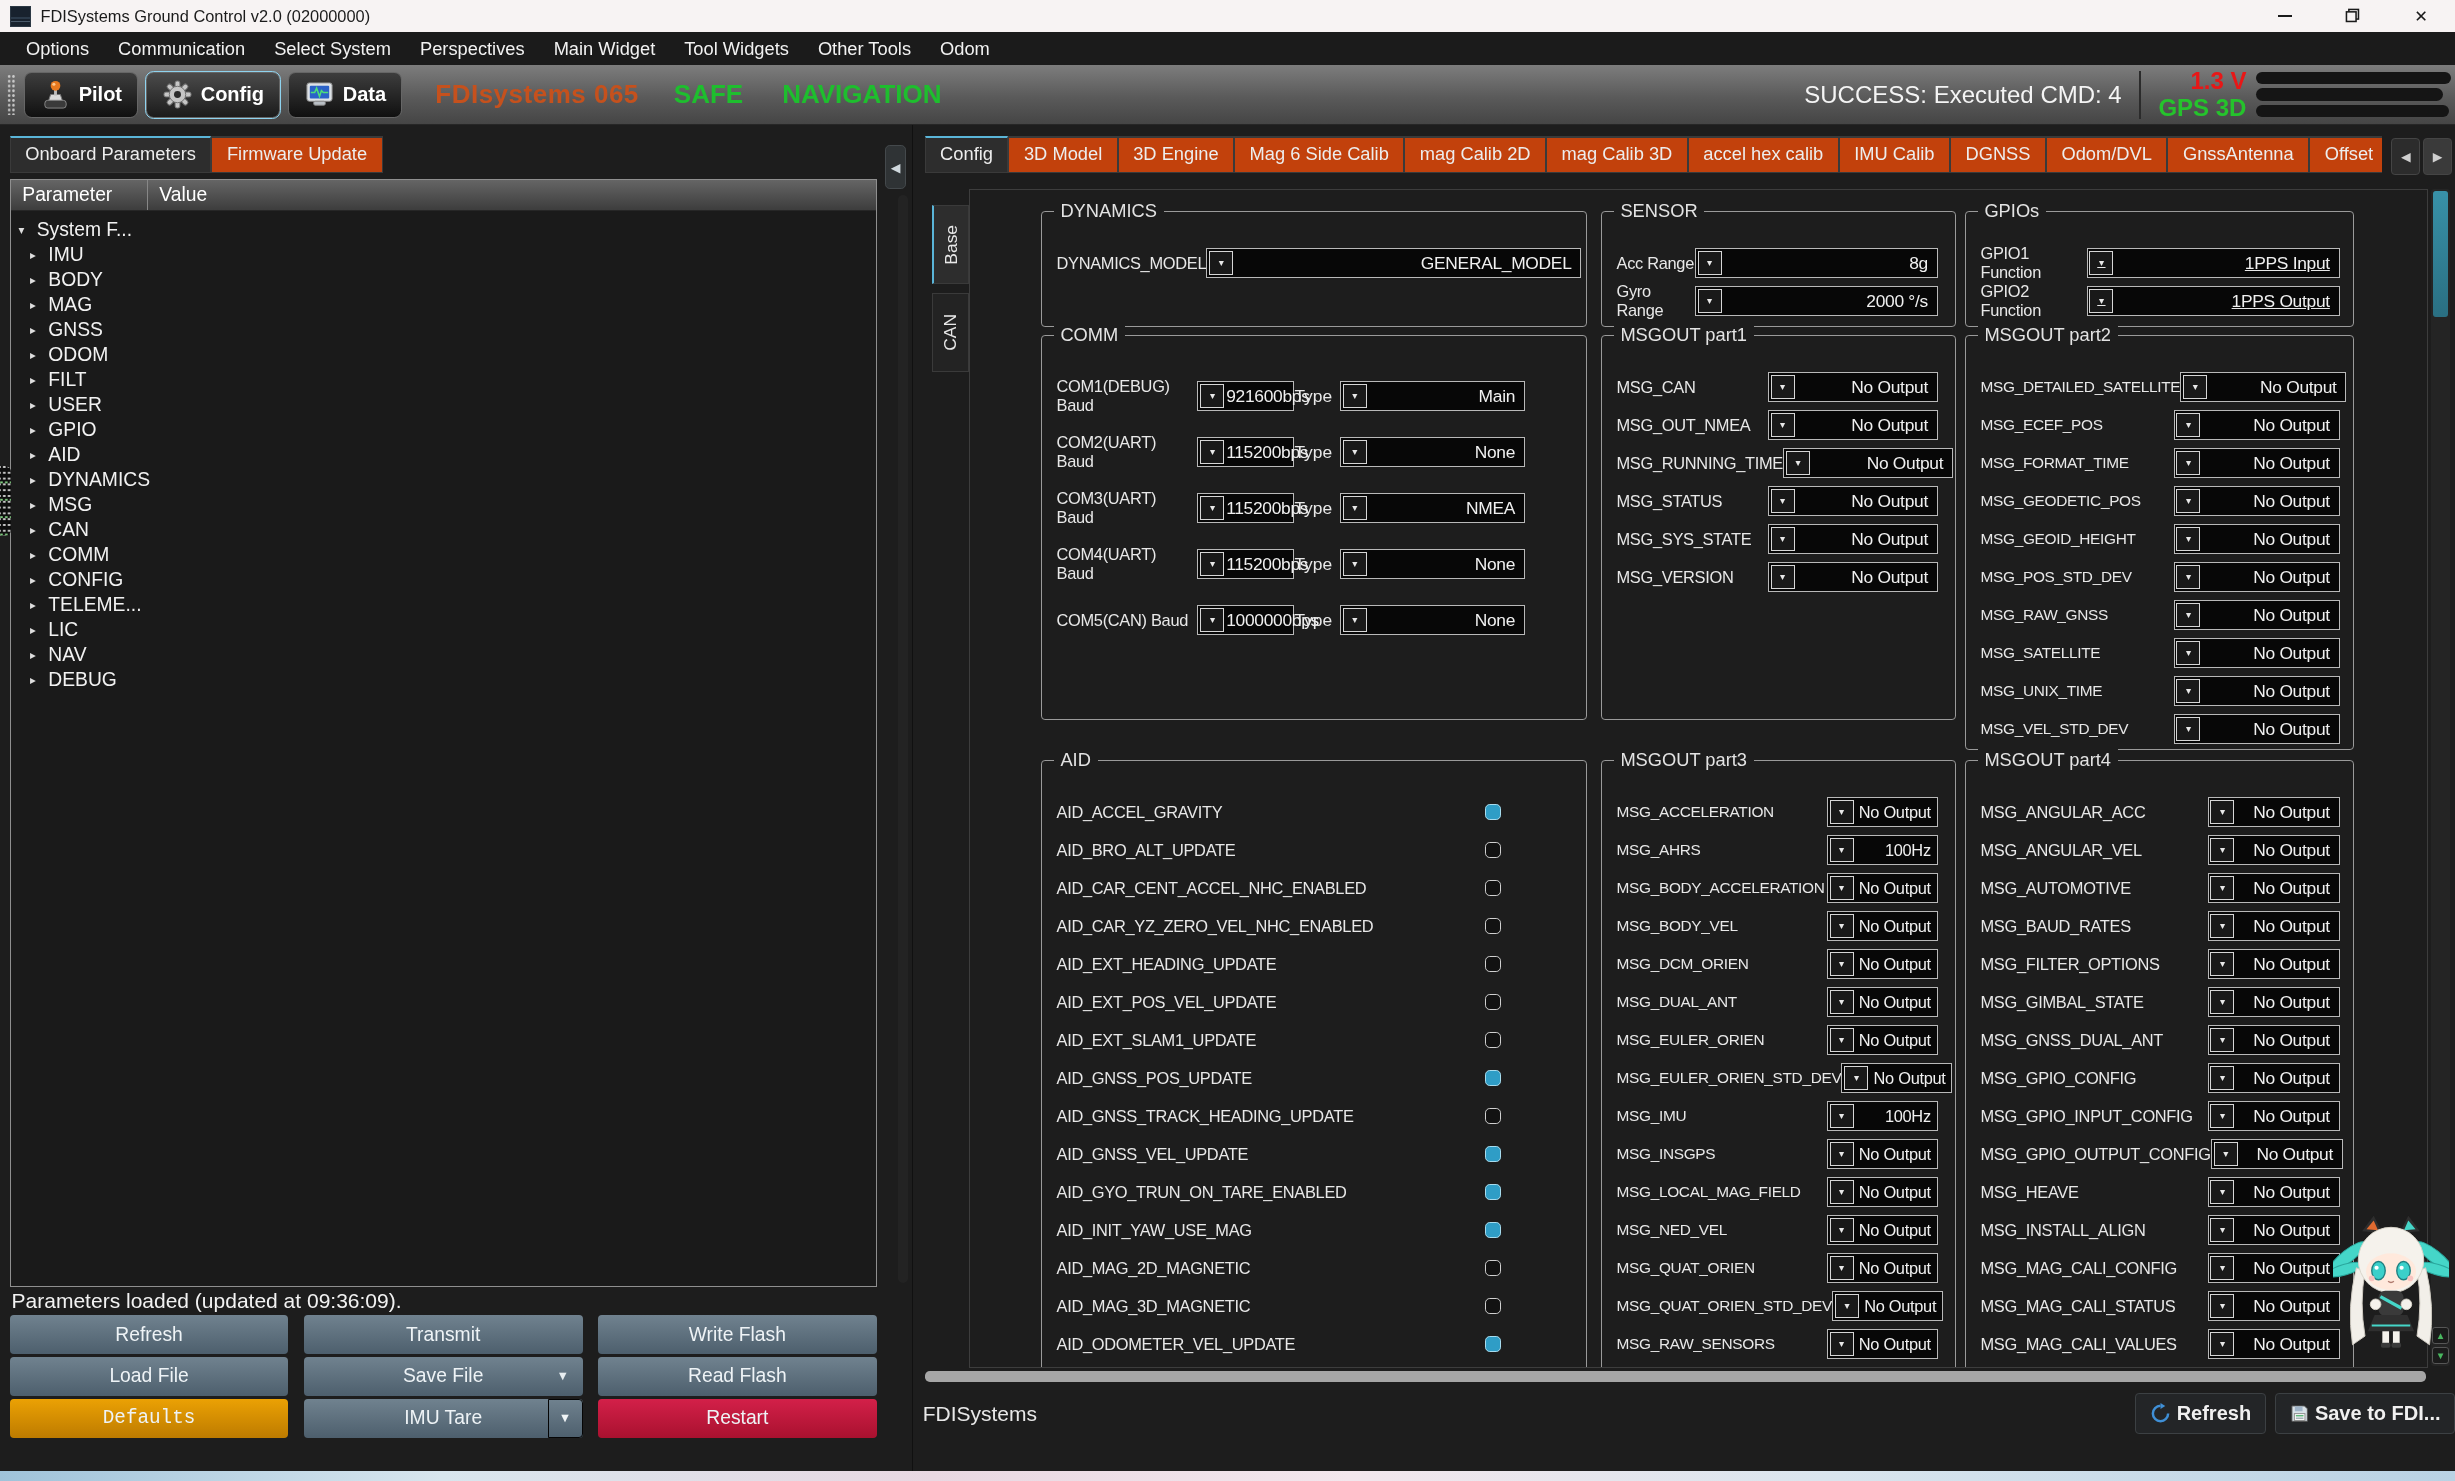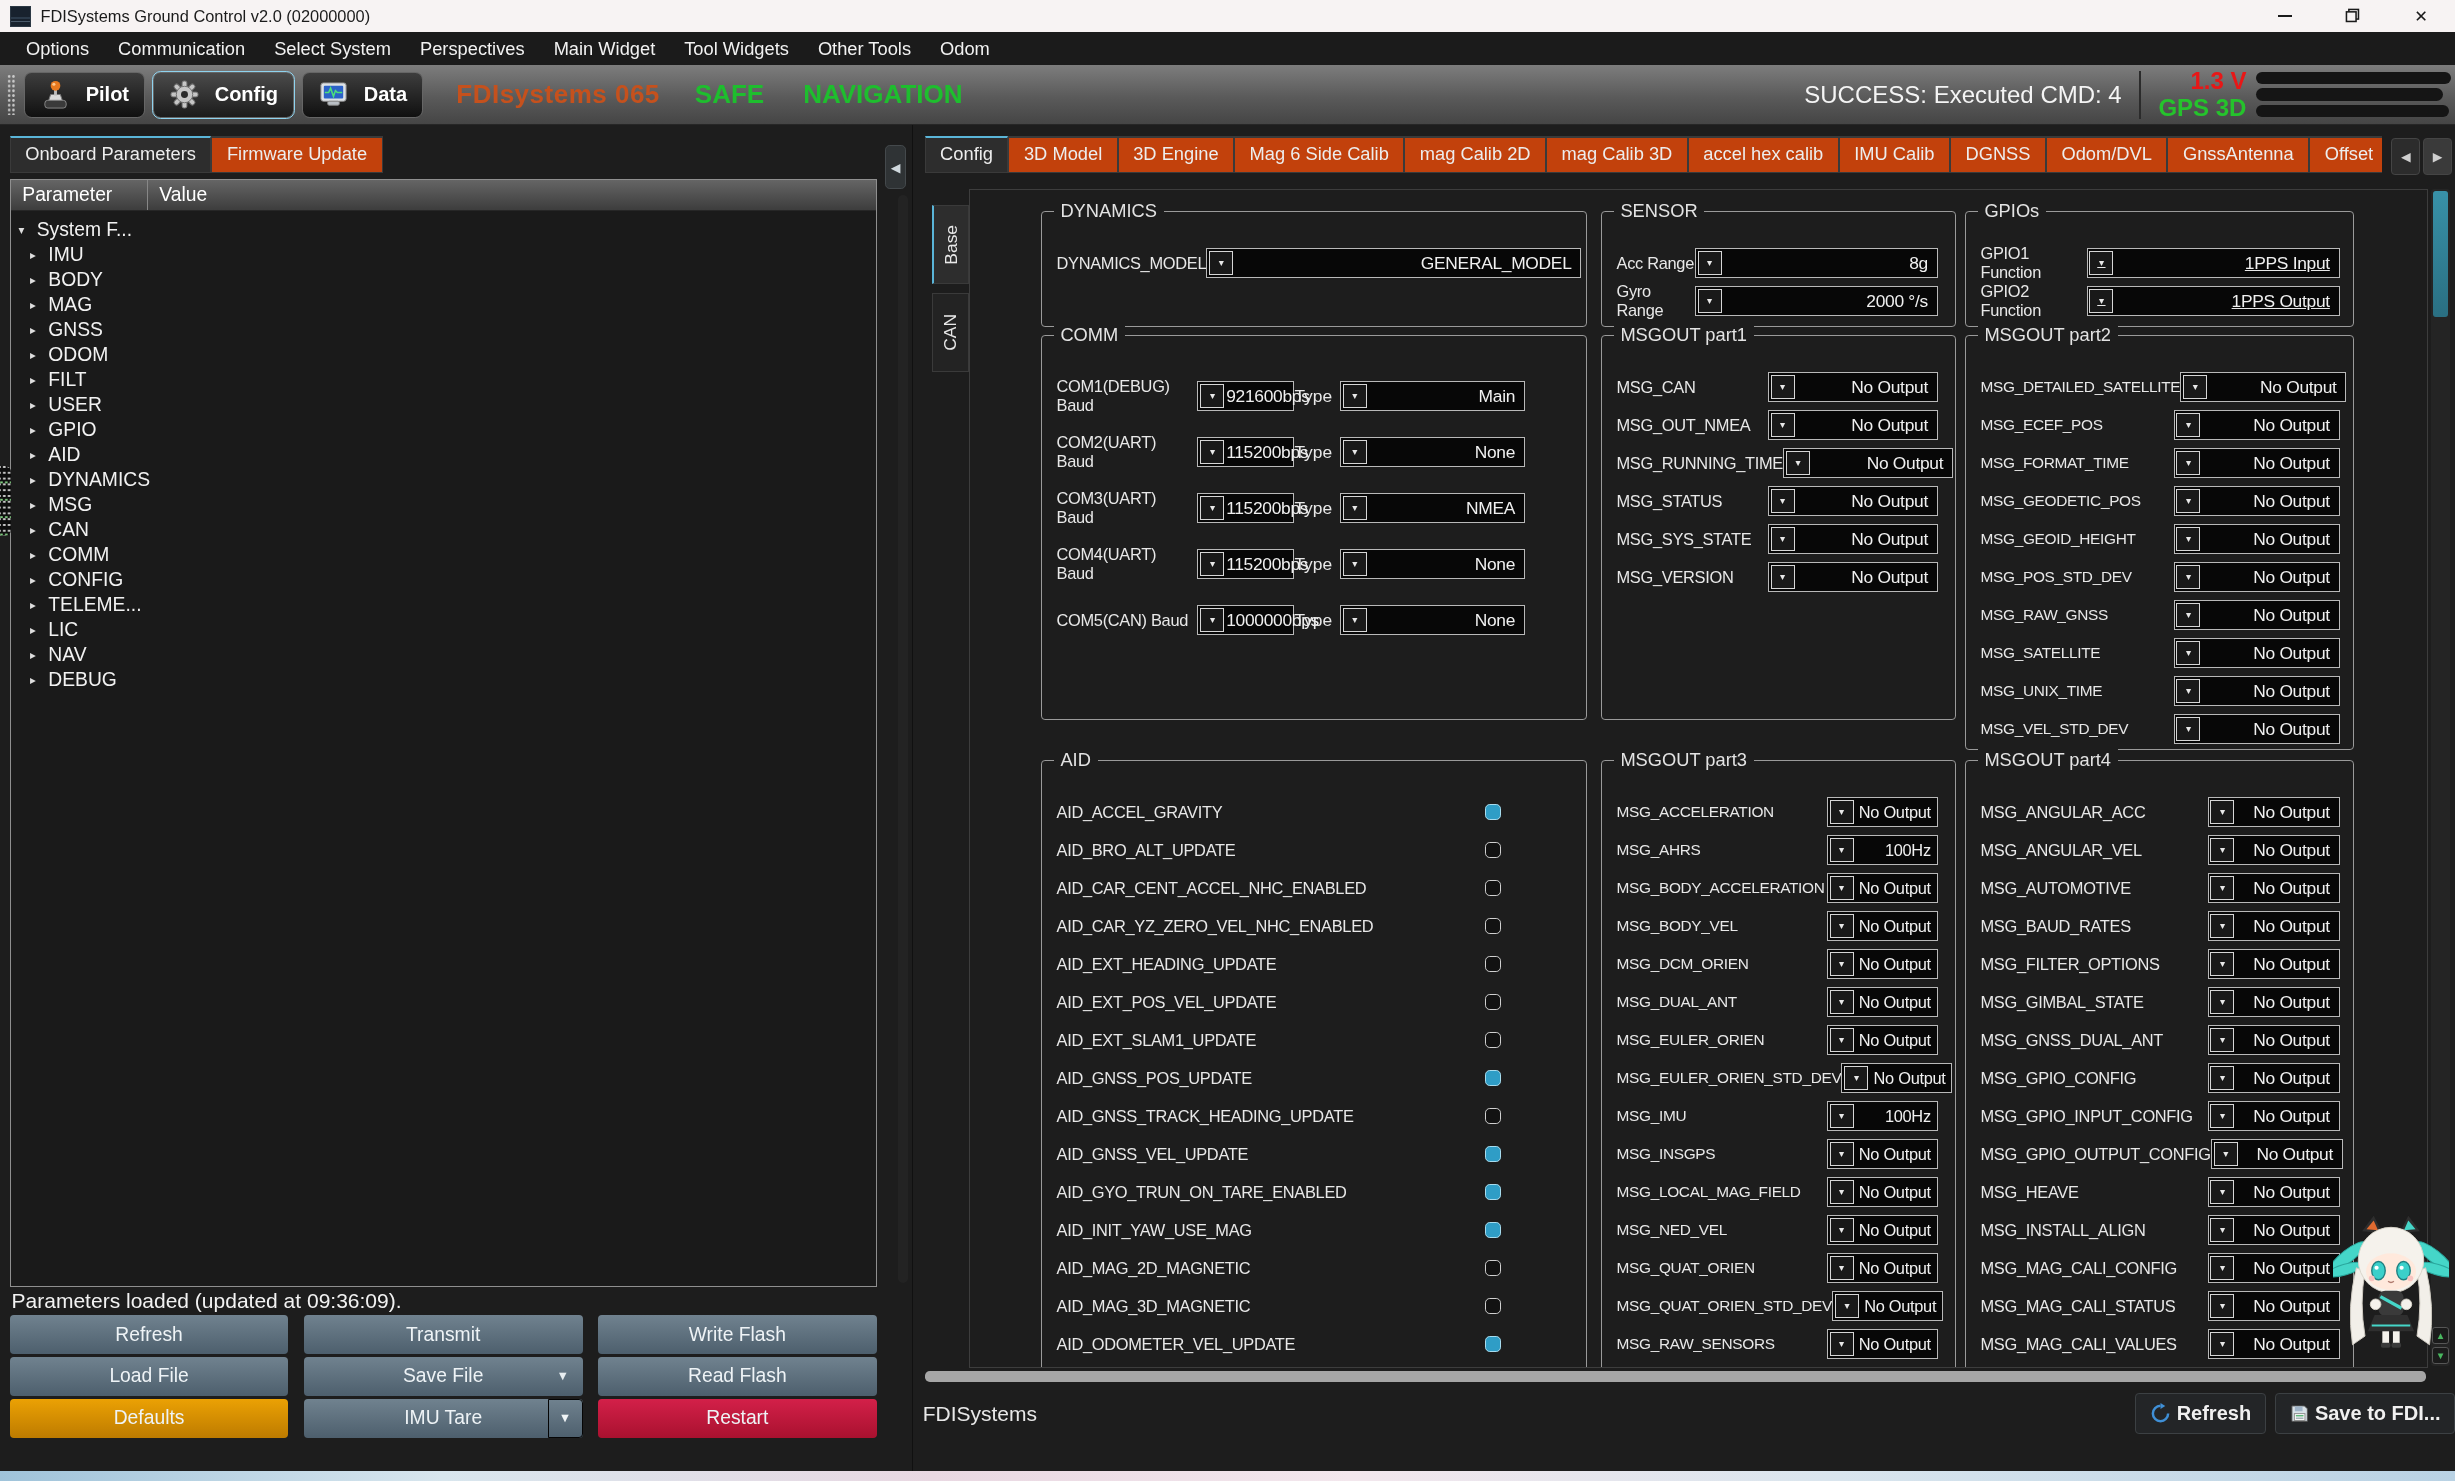--- a/index.html
+++ b/index.html
@@ -19,21 +19,21 @@
 
   
   .menubar { height:33px; background:#1b1b1b; display:flex; align-items:center; padding-left:11.6px; }
   .menu-item { font-size:18.3px; color:#f2f2f2; padding:0 14.5px; line-height:33px; }
 
   
   .toolbar { height:60px; background:linear-gradient(#7d7d7d,#5a5a5a 55%,#454545); display:flex; align-items:center; border-bottom:1.9px solid #262626; }
   .grip { width:8.7px; height:41px; margin:0 8.7px 0 6.8px;
     background-image:radial-gradient(circle,#d9d9d9 1.1px,transparent 1.5px); background-size:4.3px 4.8px; opacity:.85; }
   .tb-btn { height:46px; border-radius:7.7px; background:linear-gradient(#3d3d3d,#101010); border:1px solid #666;
-    color:#fff; font-size:20px; font-weight:bold; display:flex; align-items:center; gap:15px; padding:0 14.5px; margin-right:8.7px; }
+    color:#fff; font-size:20px; font-weight:bold; display:flex; align-items:center; gap:8px; padding:0 14.5px; margin-right:8.7px; }
   .tb-btn.selected { outline:1.9px solid #8ed3ef; background:linear-gradient(#4b4b4b,#1b1b1b); }
   .status-id { font-size:26px; font-weight:bold; color:#c5511d; margin-left:25px; letter-spacing:0.5px; }
   .status-safe { font-size:26px; font-weight:bold; color:#1ebe2e; margin-left:35px; }
   .status-nav { font-size:26px; font-weight:bold; color:#1ebe2e; margin-left:39px; }
   .tb-right { margin-left:auto; display:flex; align-items:center; }
   .cmd-status { color:#f4f4f4; font-size:24px; }
   .tb-divider { width:1.9px; height:48px; background:#2b2b2b; margin:0 17.4px; }
   .volt-gps { text-align:right; line-height:1.1; margin-right:9.7px; }
   .volt { color:#e81717; font-size:24px; font-weight:bold; }
   .gps { color:#25c32c; font-size:24px; font-weight:bold; }
@@ -62,21 +62,21 @@
   .tree-row.child { padding-left:19.3px; }
   .tw { width:18.3px; font-size:11.6px; color:#dedede; flex:none; }
   .lp-splitter-track { position:absolute; right:3.9px; top:70px; bottom:199px; width:9.7px; background:#232323; border-radius:4.8px; }
   .lp-collapse { position:absolute; right:5.8px; top:20px; width:21px; height:44px; background:#2f3335; border:1px solid #44494c;
     border-radius:4.8px; color:#cfd8dd; display:flex; align-items:center; justify-content:center; font-size:12.6px; }
   .lp-status { position:absolute; left:11.6px; top:1164px; font-size:21px; color:#f2f2f2; }
   .lp-buttons { position:absolute; left:9.7px; top:1190px; width:867px; display:grid; grid-template-columns:1fr 1fr 1fr;
     column-gap:15.4px; row-gap:2.9px; }
   .pbtn { height:39px; border-radius:3.9px; display:flex; align-items:center; justify-content:center; font-size:19.3px;
     color:#eef3f6; position:relative; background:linear-gradient(#70828f,#4d5f6d); }
-  .pbtn.orange { background:linear-gradient(#eba104,#bd7b00); }
+  .pbtn.orange { background:linear-gradient(#eba104,#bd7b00);font-family:Liberation Mono, monospace; }
   .pbtn.red { background:linear-gradient(#d32049,#a9112f); }
   .pbtn .dd { position:absolute; right:13.5px; font-size:12.6px; color:#e7edf0; }
   .pbtn .split { position:absolute; right:0; top:0; bottom:0; width:35px; border:1.9px solid #050505; border-radius:0 3.9px 3.9px 0;
     display:flex; align-items:center; justify-content:center; font-size:12.6px; color:#f0f4f6; }
   .edge-grip { position:absolute; left:0; top:341px; width:10.6px; height:70px; background:#0e0e0e; border-radius:0 5.8px 5.8px 0;
     background-image:radial-gradient(circle,#cfcfcf 1px,transparent 1.4px),radial-gradient(circle,#7ec97e 1px,transparent 1.4px);
     background-size:4.8px 5.8px,4.8px 17.4px; background-position:1.9px 3.9px,3.9px 7.7px; }
 
   
   .rp-tabs { position:absolute; top:10.6px; left:11.6px; right:73px; display:flex; overflow:hidden; }

